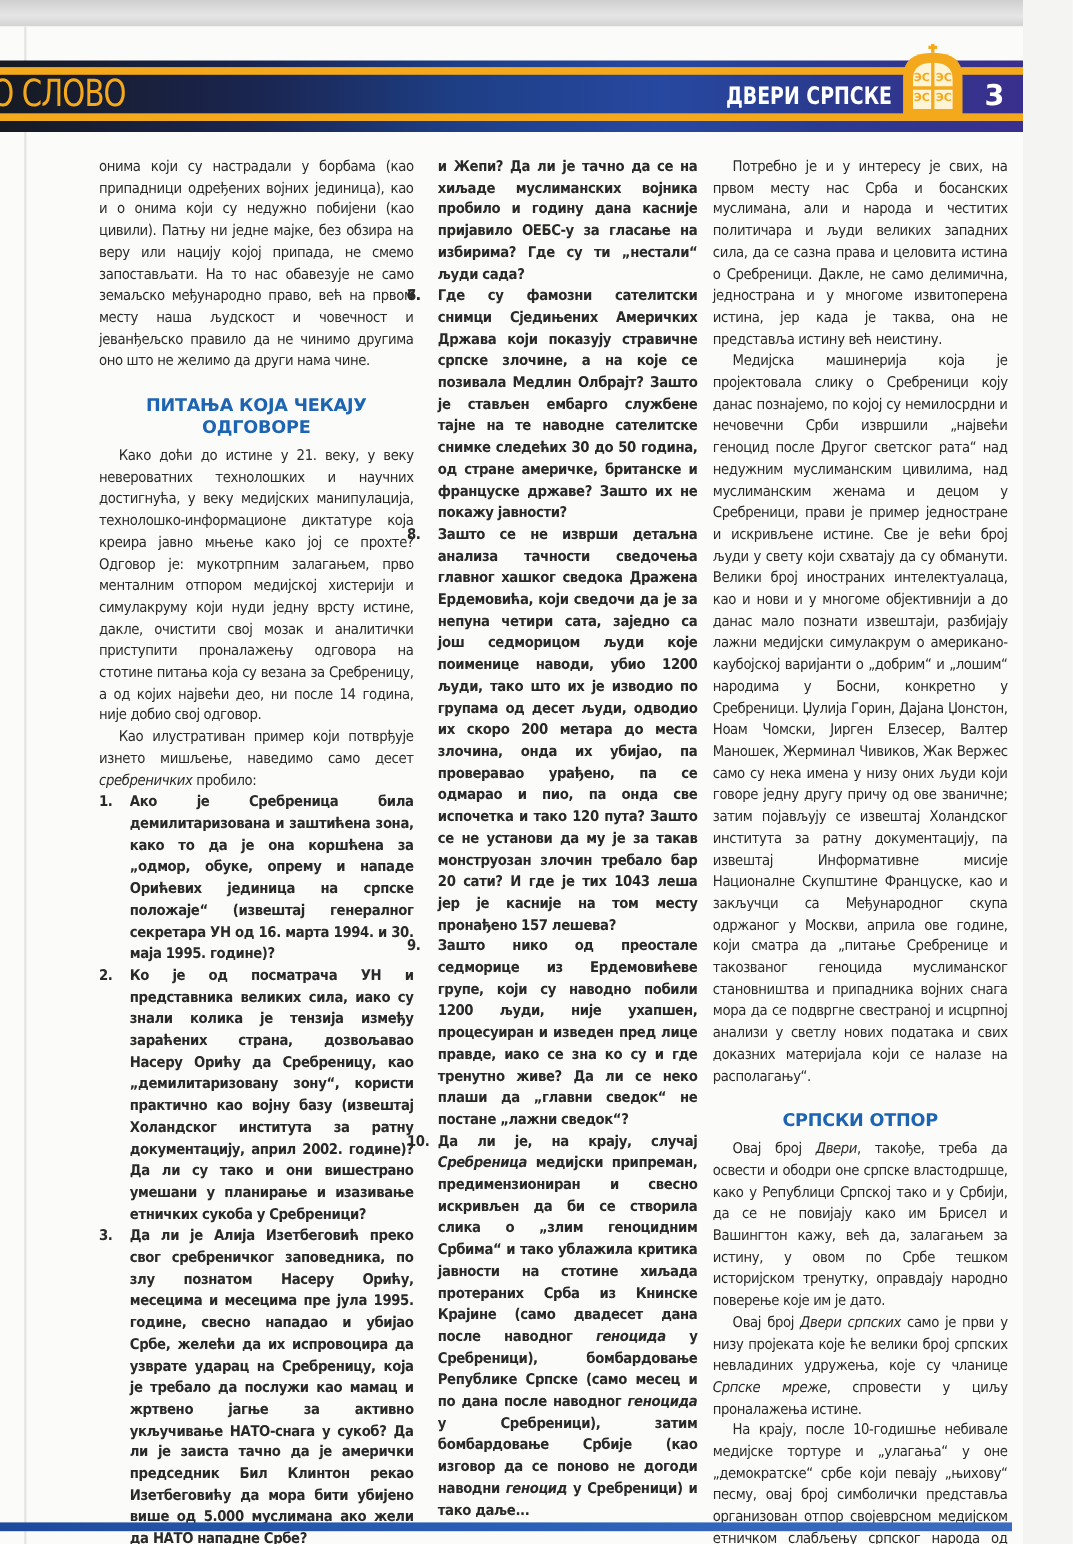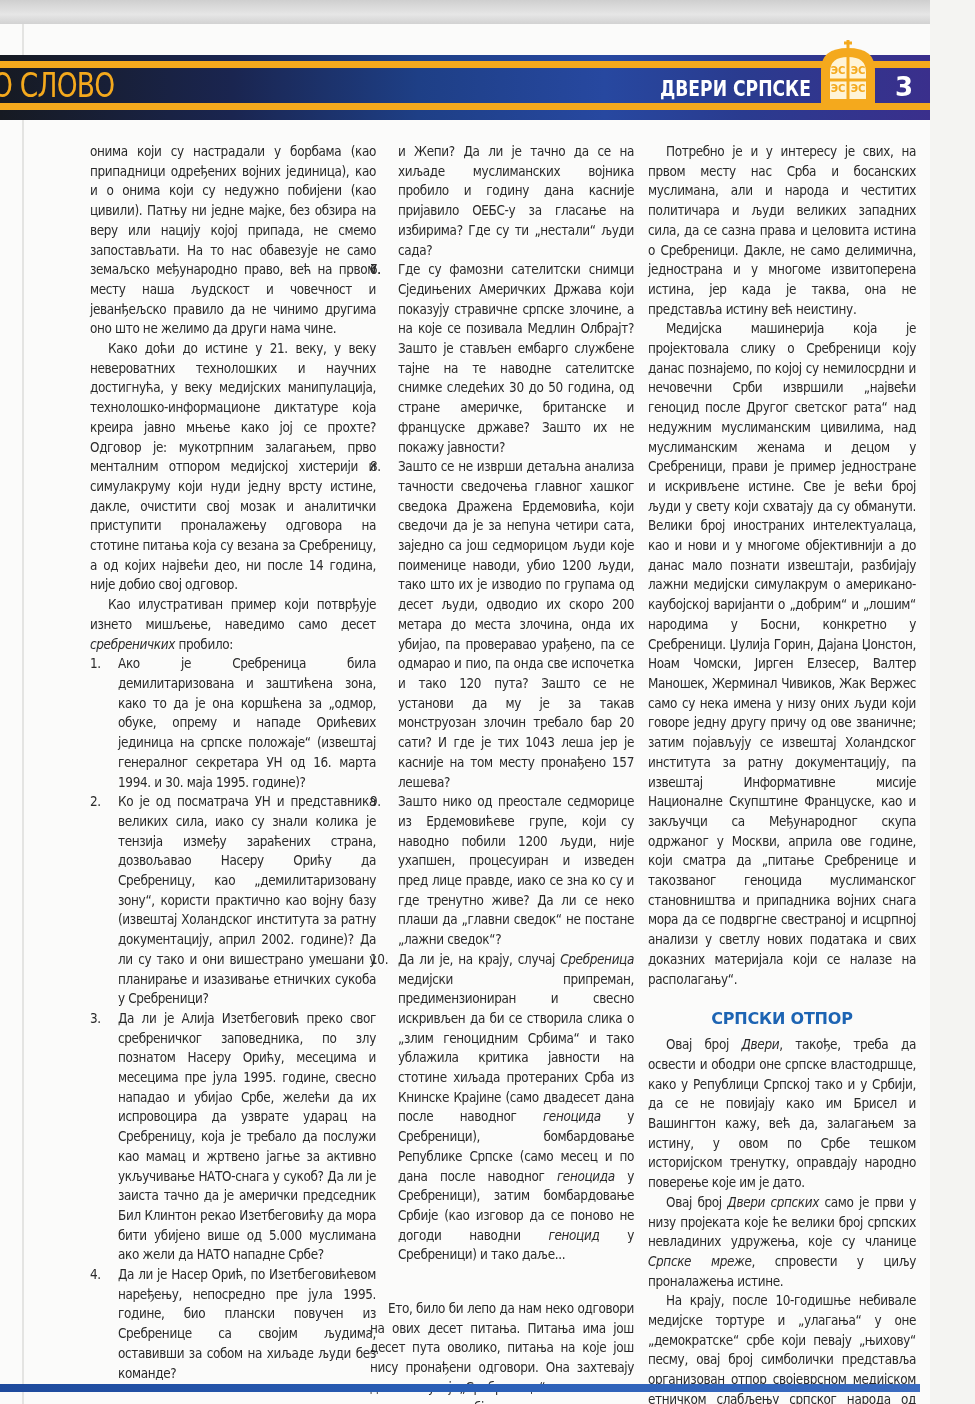--- a/index.html
+++ b/index.html
@@ -46,21 +46,21 @@
   .col { position:absolute; font-size:13.4px; line-height:19.7px; text-align:justify; letter-spacing:-0.35px; }
   .col p { margin:0; text-indent:18px; }
   .col p.noindent { text-indent:0; }
   .col1 { left:90px; top:142px; width:286px; }
   .col2 { left:370px; top:142px; width:264px; }
   .col3 { left:648px; top:142px; width:268px; }
   .subhead {
     text-align:center; color:#1d64b3; font-weight:bold; font-size:16px; line-height:20px;
     font-family:"DejaVu Sans", sans-serif; margin:20px 0 6px 0; letter-spacing:-0.2px;
   }
-  ol.q { margin:0; padding:0; list-style:none; }
+  ol.q { margin:0; padding:0; list-style:none;font-weight:bold; }
   ol.q li { position:relative; padding-left:28px; }
   ol.q li .num { position:absolute; left:0; top:0; }
   em { font-style:italic;margin-top:24px; }
   .bottom-band {
     position:absolute; left:0; top:1384px; width:920px; height:8px;
     background:linear-gradient(90deg,#1e4a9c,#2a5fb7 50%,#3c6cc0);
   }
 </style>
 </head>
 <body>
@@ -81,20 +81,23 @@
   <path d="M33 20 V64 M14 44 H52" stroke="#f4a91d" stroke-width="3"></path>
   <text x="23" y="38" font-size="10" fill="#f4a91d" text-anchor="middle" font-family="DejaVu Sans, sans-serif" font-weight="bold">ЭС</text>
   <text x="43" y="38" font-size="10" fill="#f4a91d" text-anchor="middle" font-family="DejaVu Sans, sans-serif" font-weight="bold">ЭС</text>
   <text x="23" y="56" font-size="10" fill="#f4a91d" text-anchor="middle" font-family="DejaVu Sans, sans-serif" font-weight="bold">ЭС</text>
   <text x="43" y="56" font-size="10" fill="#f4a91d" text-anchor="middle" font-family="DejaVu Sans, sans-serif" font-weight="bold">ЭС</text>
 </svg>
 <div class="page-num">3</div>
 
 <div class="col col1">
   <p class="noindent">онима који су настрадали у борбама (као припадници одређених војних јединица), као и о онима који су недужно побијени (као цивили). Патњу ни једне мајке, без обзира на веру или нацију којој припада, не смемо запостављати. На то нас обавезује не само земаљско међународно право, већ на првом месту наша људскост и човечност и јеванђељско правило да не чинимо другима оно што не желимо да други нама чине.</p>
+  <div class="subhead">
+    <span>ПИТАЊА КОЈА ЧЕКАЈУ ОДГОВОРЕ</span>
+  </div>
   <p>Како доћи до истине у 21. веку, у веку невероватних технолошких и научних достигнућа, у веку медијских манипулација, технолошко-информационе диктатуре која креира јавно мњење како јој се прохте? Одговор је: мукотрпним залагањем, прво менталним отпором медијској хистерији и симулакруму који нуди једну врсту истине, дакле, очистити свој мозак и аналитички приступити проналажењу одговора на стотине питања која су везана за Сребреницу, а од којих највећи део, ни после 14 година, није добио свој одговор.</p>
   <p><span>Као илустративан пример који потврђује изнето мишљење, наведимо само десет </span><em>сребреничких</em><span> пробило:</span></p>
   <ol class="q">
     <li><span class="num">1.</span><span>Ако је Сребреница била демилитаризована и заштићена зона, како то да је она коршћена за „одмор, обуке, опрему и нападе Орићевих јединица на српске положаје“ (извештај генералног секретара УН од 16. марта 1994. и 30. маја 1995. године)?</span></li>
     <li><span class="num">2.</span><span>Ко је од посматрача УН и представника великих сила, иако су знали колика је тензија између зараћених страна, дозвољавао Насеру Орићу да Сребреницу, као „демилитаризовану зону“, користи практично као војну базу (извештај Холандског института за ратну документацију, април 2002. године)? Да ли су тако и они вишестрано умешани у планирање и изазивање етничких сукоба у Сребреници?</span></li>
     <li><span class="num">3.</span><span>Да ли је Алија Изетбеговић преко свог сребреничког заповедника, по злу познатом Насеру Орићу, месецима и месецима пре јула 1995. године, свесно нападао и убијао Србе, желећи да их испровоцира да узврате ударац на Сребреницу, која је требало да послужи као мамац и жртвено јагње за активно укључивање НАТО-снага у сукоб? Да ли је заиста тачно да је амерички председник Бил Клинтон рекао Изетбеговићу да мора бити убијено више од 5.000 муслимана ако жели да НАТО нападне Србе?</span></li>
     <li><span class="num">4.</span><span>Да ли је Насер Орић, по Изетбеговићевом наређењу, непосредно пре јула 1995. године, био плански повучен из Сребренице са својим људима, оставивши за собом на хиљаде људи без команде?</span></li>
 
   </ol>
 </div>

